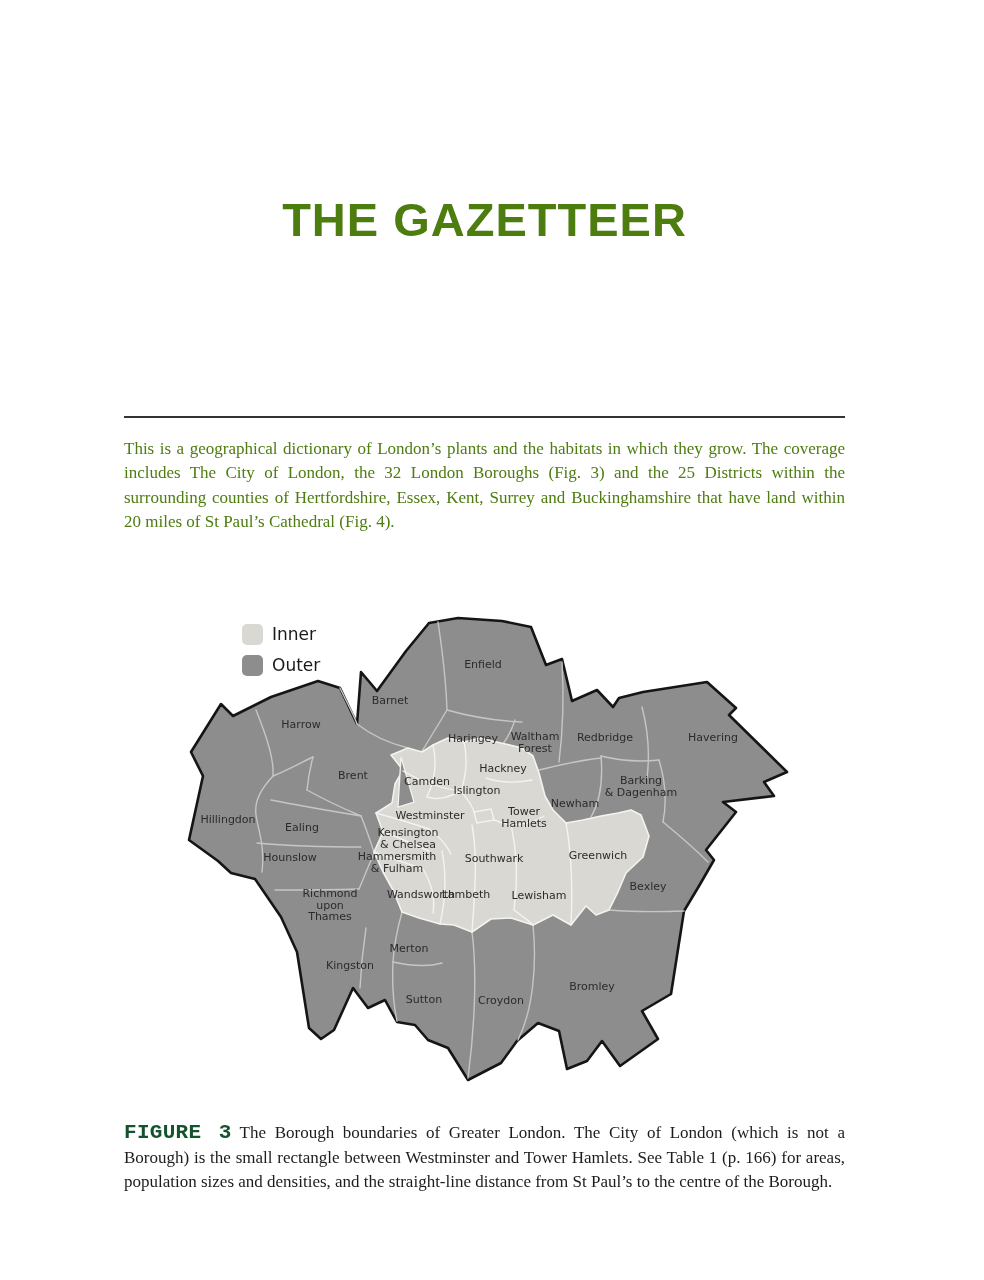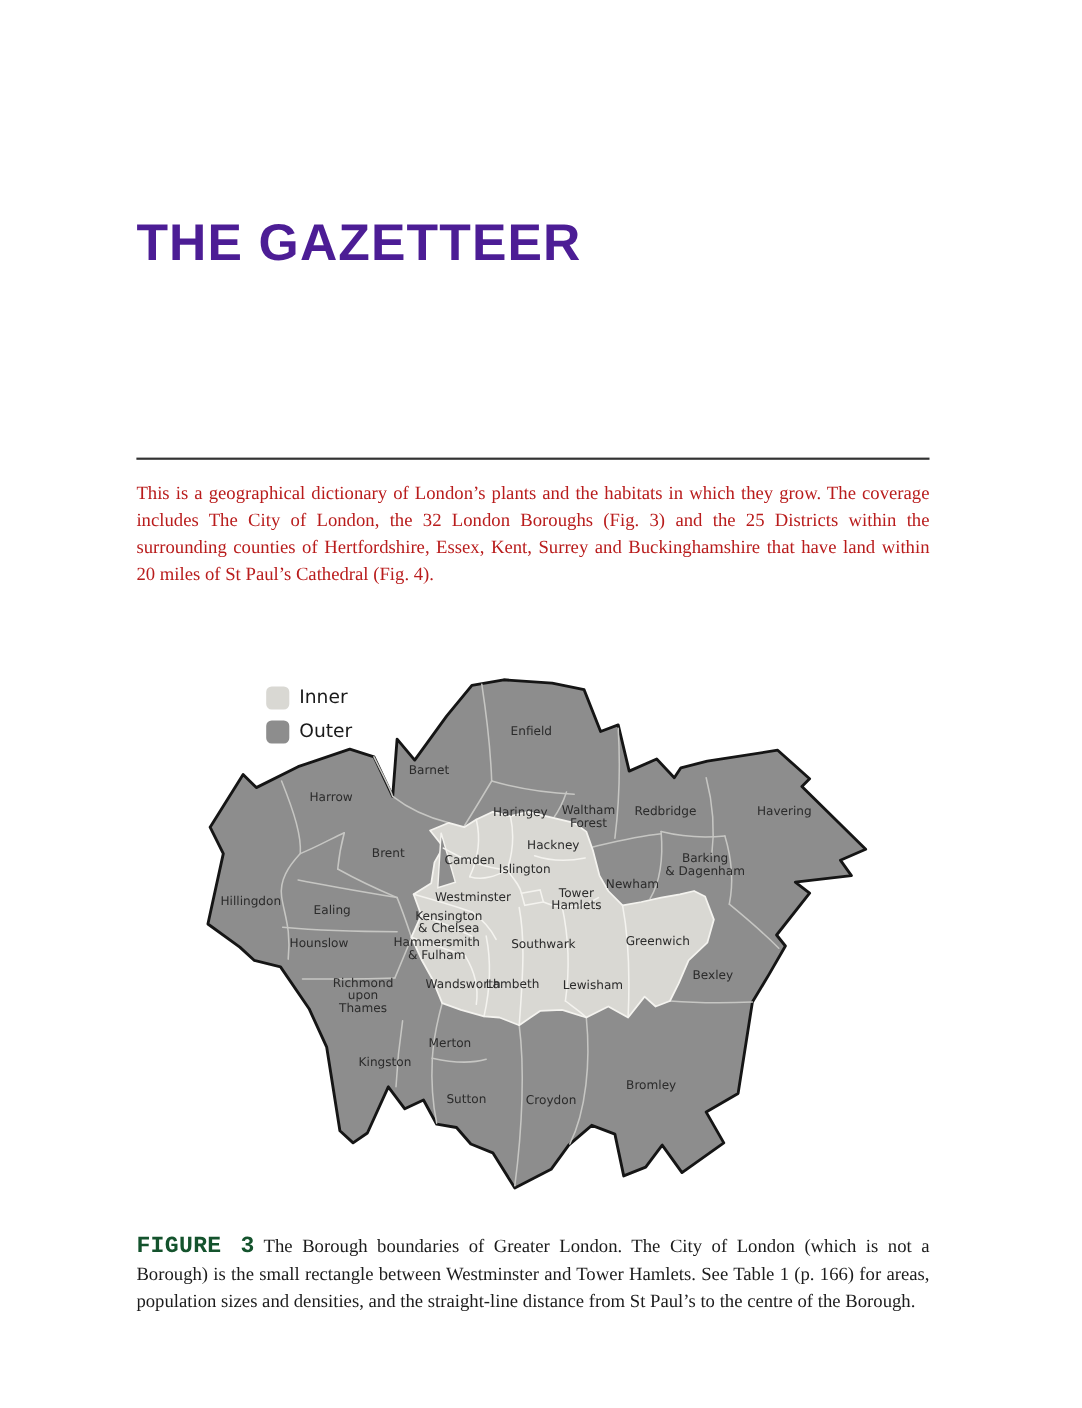--- a/index.html
+++ b/index.html
@@ -1,32 +1,32 @@
 <!DOCTYPE html>
 <html><head>
 <meta charset="utf-8">
 <style>
   html,body{margin:0;padding:0;}
   body{
     width:984px;height:1280px;position:relative;background:#ffffff;
     font-family:"Liberation Serif", serif;color:#1c1c1c;overflow:hidden;
   }
   .page-title{
-    position:absolute;top:165px;left:124px;width:721px;text-align:left;
+    position:absolute;top:165px;left:124px;width:721px;text-align:center;
     font-family:"Liberation Sans", sans-serif;font-weight:bold;font-size:47px;
-    letter-spacing:1px;color:#4c1d95;line-height:1;
+    letter-spacing:1px;color:#4d7c0f;line-height:1;
   }
   .intro{position:absolute;top:407px;left:124px;width:721px;}
   .intro-heading{
     font-family:"Liberation Sans", sans-serif;font-weight:bold;font-size:17.5px;
     letter-spacing:0.6px;color:#222;line-height:1.2;margin:0;
   }
   .intro-rule{height:0;border:none;border-top:2px solid #333;margin:9px 0 0 0;}
   .intro-paragraph{
-    margin:19px 0 0 0;font-size:17px;line-height:24.4px;text-align:justify;color:#b91c1c;
+    margin:19px 0 0 0;font-size:17px;line-height:24.4px;text-align:justify;color:#4d7c0f;
   }
   .map-block{position:absolute;top:610px;left:170px;width:640px;height:480px;}
   .map-svg{position:absolute;top:0;left:0;}
   .legend{position:absolute;top:14px;left:24px;}
   .legend-row{display:flex;align-items:center;height:21px;margin-bottom:10px;padding-left:48px;}
   .legend-swatch{width:21px;height:21px;border-radius:5px;margin-right:9px;}
   .legend-label{
     font-family:"DejaVu Sans", sans-serif;font-size:17px;color:#1a1a1a;line-height:1;
   }
   .zone-outer{fill:var(--outer);stroke:var(--outline);stroke-width:2.6;stroke-linejoin:round;}

